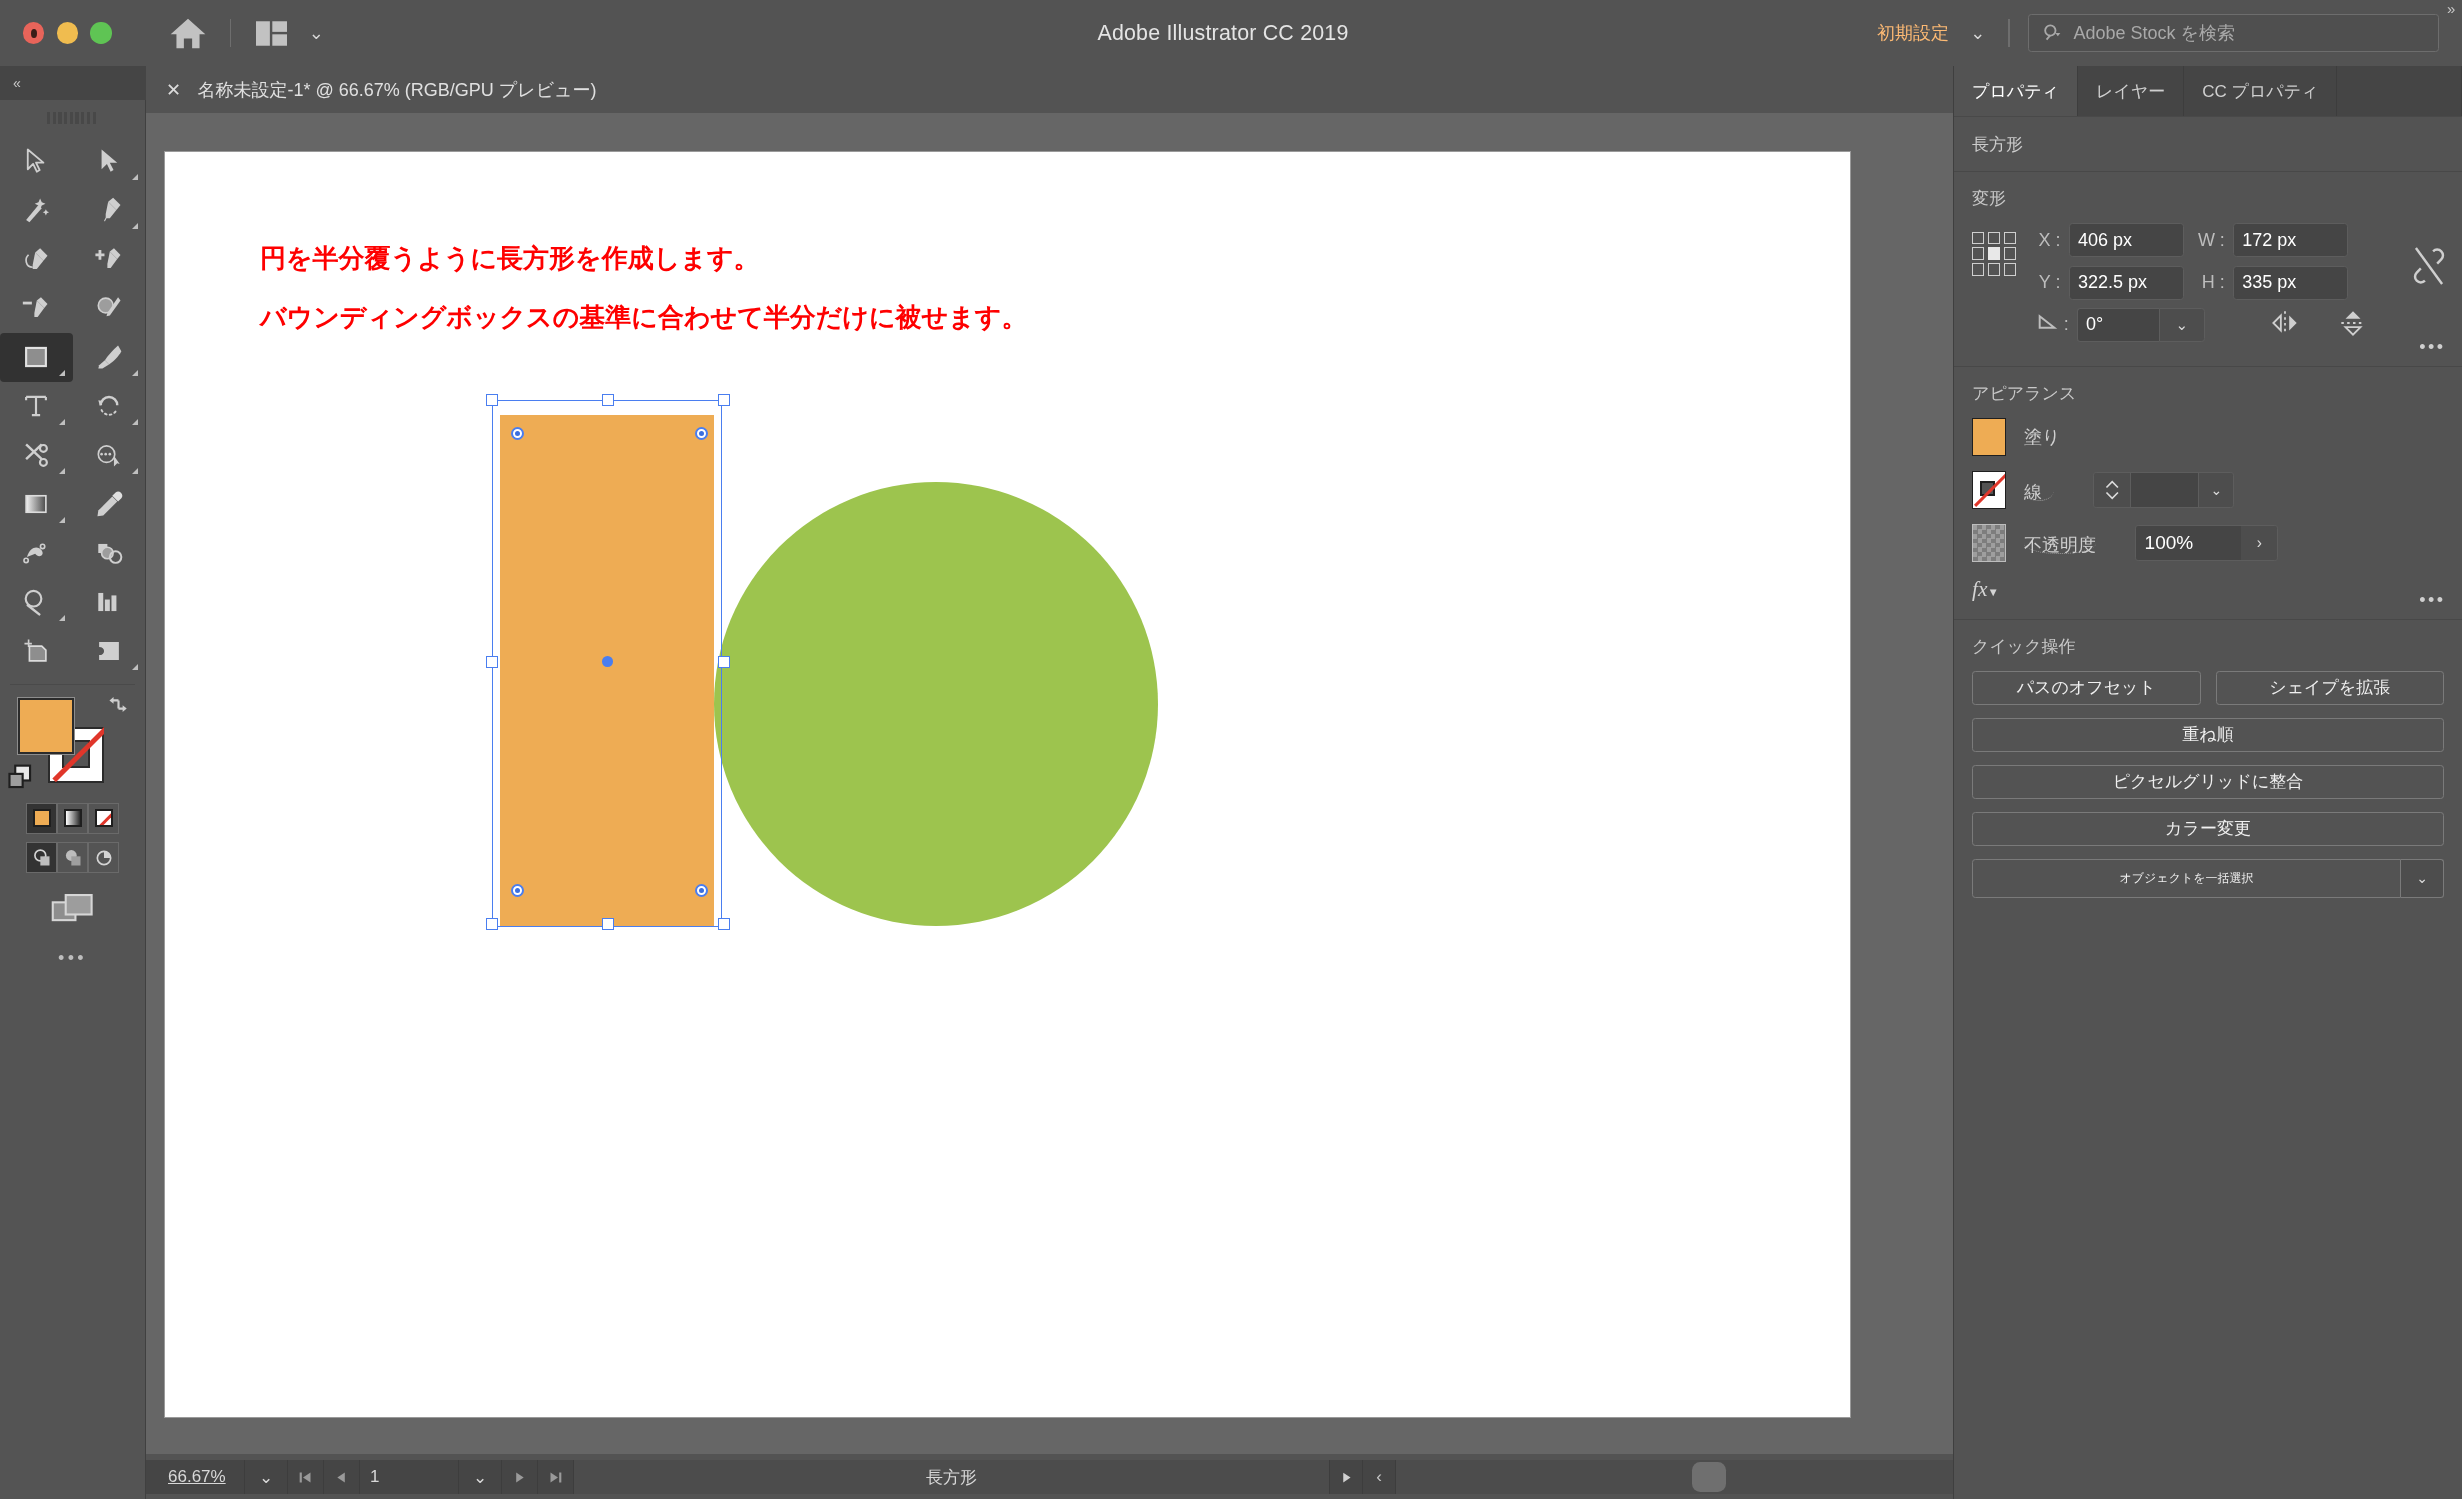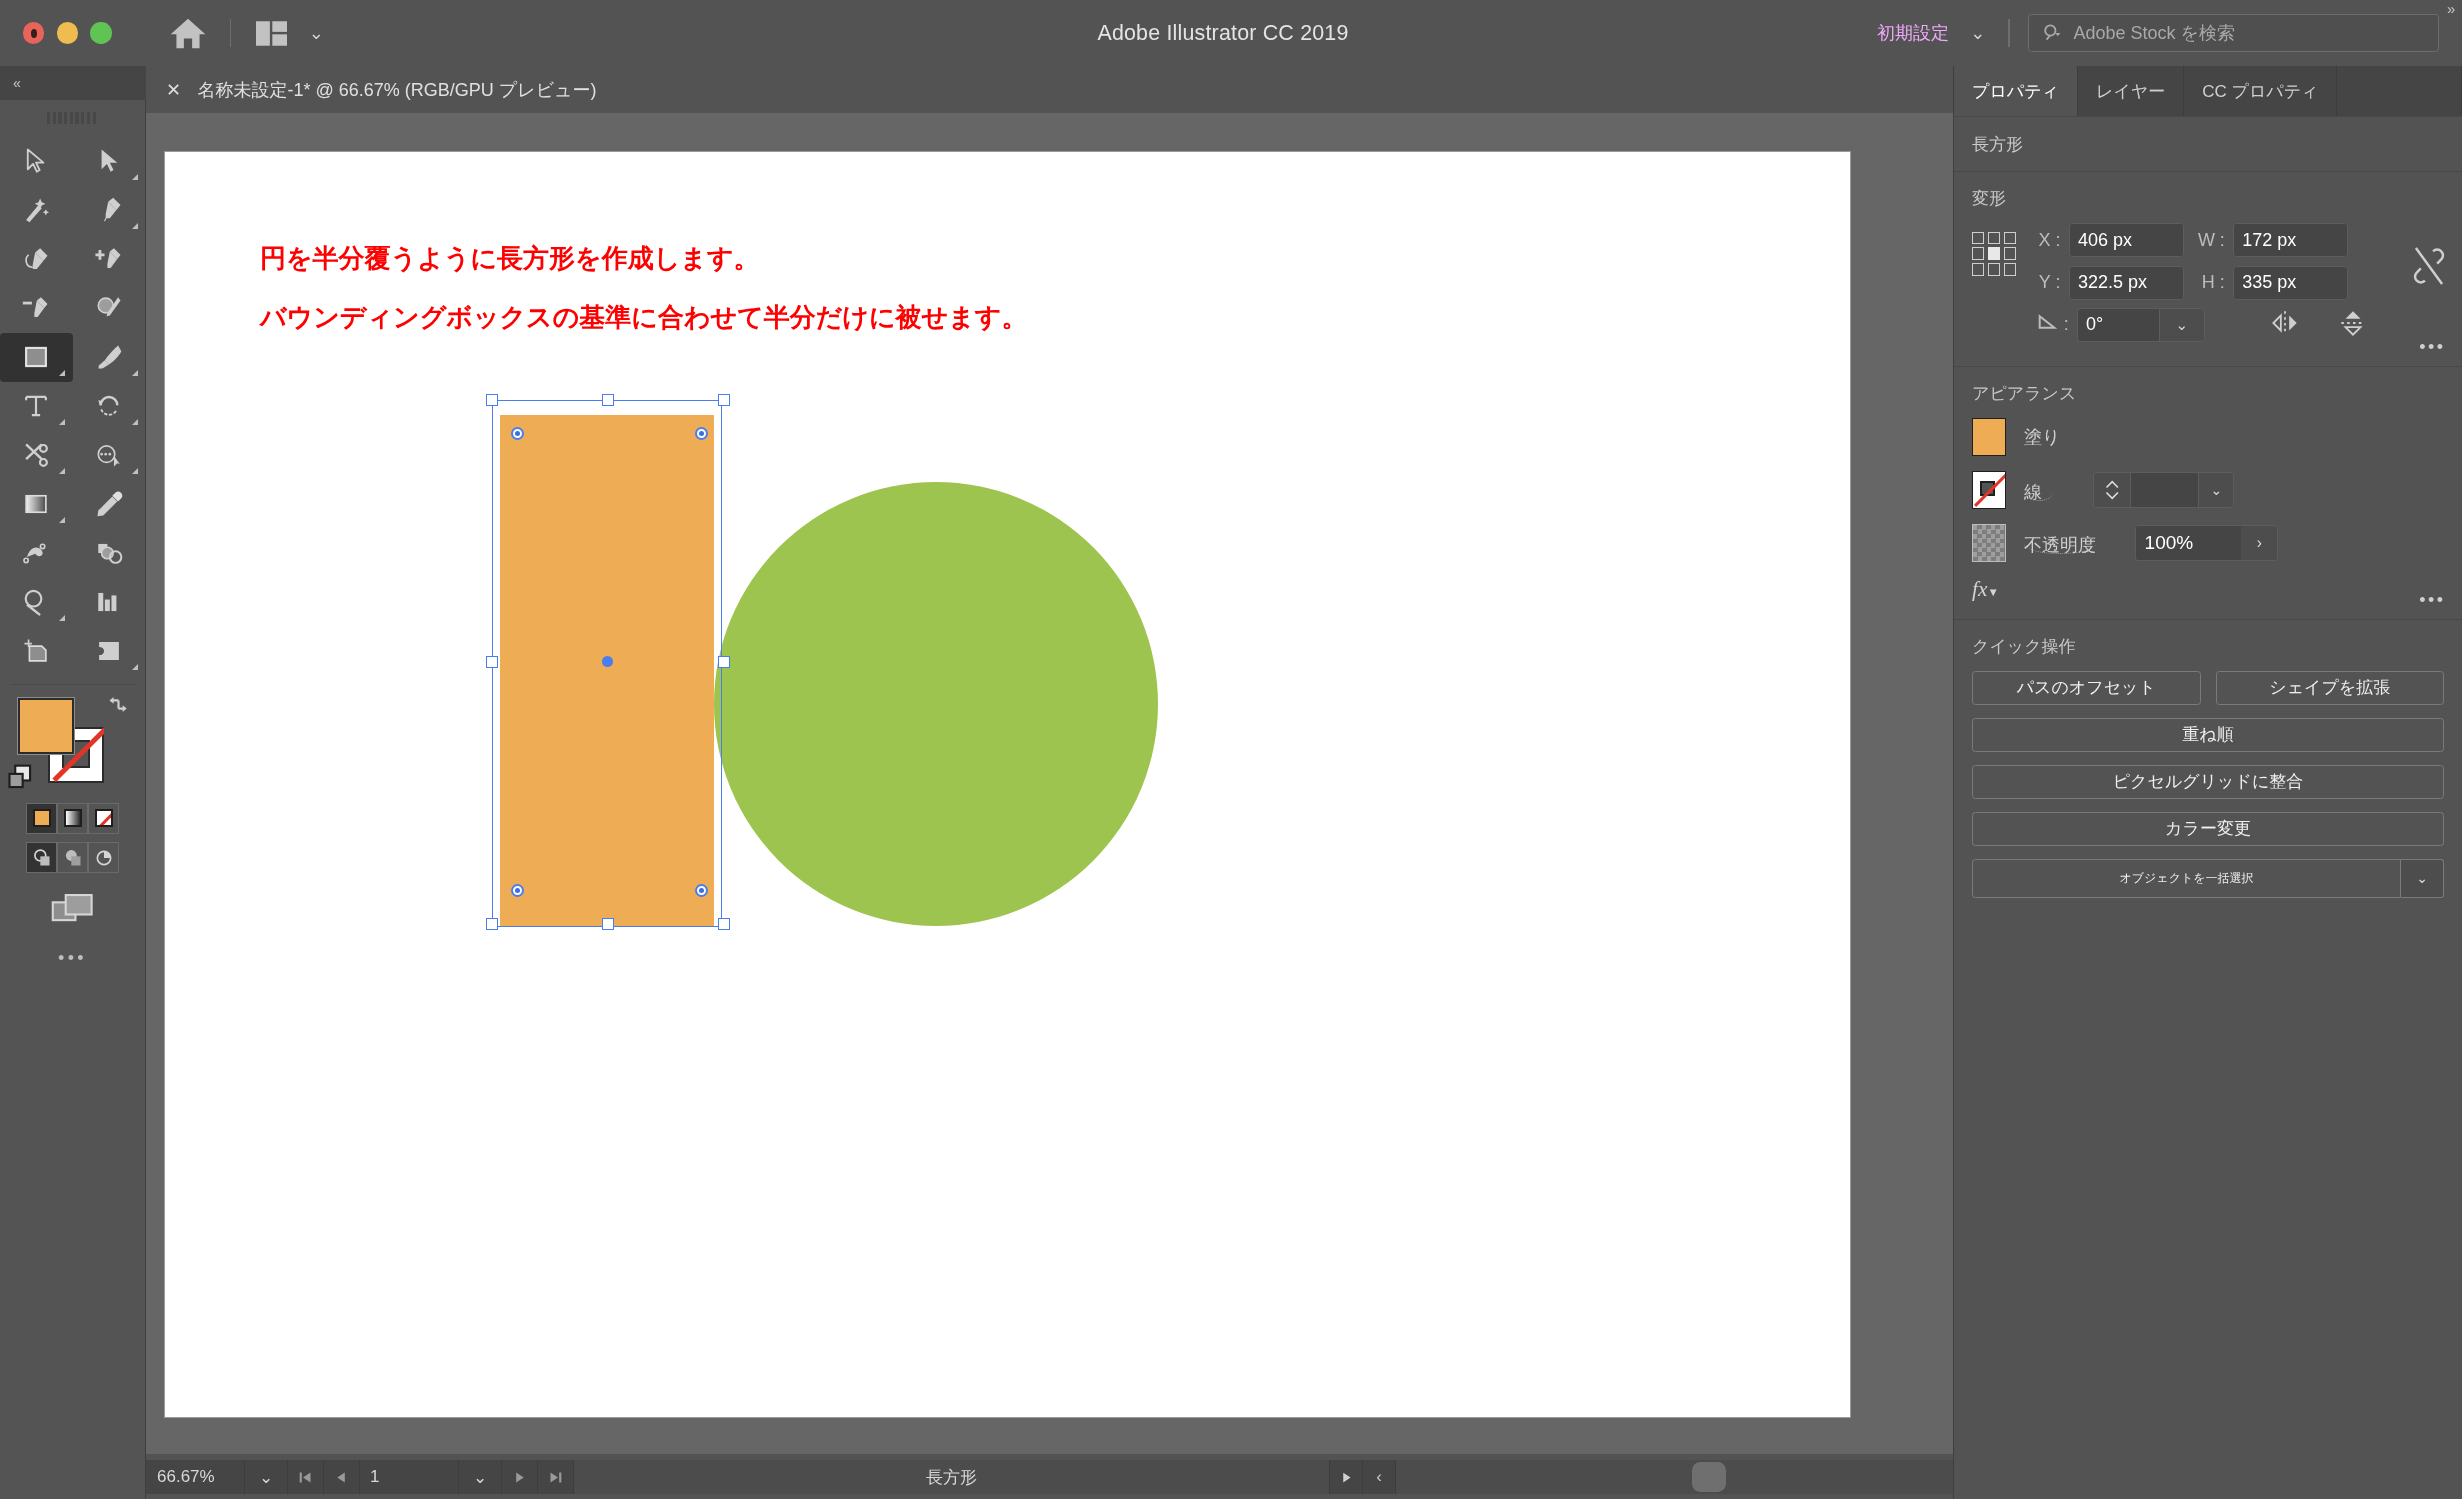--- a/index.html
+++ b/index.html
@@ -30,21 +30,21 @@
   .chev { margin-left: 21.4px; color: #d8d8d8; font-size: 18px; line-height:1; cursor:pointer;}
 
   .app-title {
     position: absolute; left: 0; right: 16px; text-align: center;
     color: #e4e4e4; font-size: 21.4px; letter-spacing: 0.2px; pointer-events:none;
   }
   .tb-right {
     position: absolute; right: 0; top: 0; height: 66px;
     display: flex; align-items: center;
   }
-  .preset { color: #f0abfc; font-size: 18px; }
+  .preset { color: #fdba74; font-size: 18px; }
   .stock-search {
     margin-left: 18px; margin-right: 23px;
     width: 411px; height: 38px; border: 0.8px solid #6d6d6d; border-radius: 3.3px;
     background: #4f4f4f; display: flex; align-items: center; padding: 0 13px;
     color: #a9a9a9; font-size: 18px; gap: 11.5px;
   }
 
   
   .lefttop {
     position:absolute; left:0; top:66px; width:146px; height:34px;
@@ -146,21 +146,21 @@
      background:#787878; top:559px; cursor:pointer;}
 
   
   .statusbar {
     position:absolute; left:146px; bottom:0; right:310px; height:46px;
     background:#535353; display:flex; align-items:center;
     color:#d8d8d8; font-size:17px;
   }
   .sb-cell { height:34px; display:flex; align-items:center; justify-content:center;
      background:#454545; border-right:0.8px solid #3d3d3d; }
-  .sb-zoom { width:99px; padding-left:11px; justify-content:flex-start; }
+  .sb-zoom { width:99px; padding-left:22px; justify-content:flex-start;text-decoration:underline; }
   .sb-ddl  { width:43px; cursor:pointer; }
   .sb-nav  { width:36px; color:#9a9a9a; cursor:pointer; }
   .sb-page { width:99px; padding-left:10px; justify-content:flex-start; }
   .sb-status { flex:1; justify-content:center; color:#d8d8d8; background:#4c4c4c;}
   .sb-arrow { width:33px; cursor:pointer; }
   .sb-chev { width:33px; color:#c8c8c8; cursor:pointer; }
   .rightpanel {
     position:absolute; right:0; top:66px; width:509px; bottom:0;
     background:#535353; border-left:0.8px solid #3f3f3f;
   }

